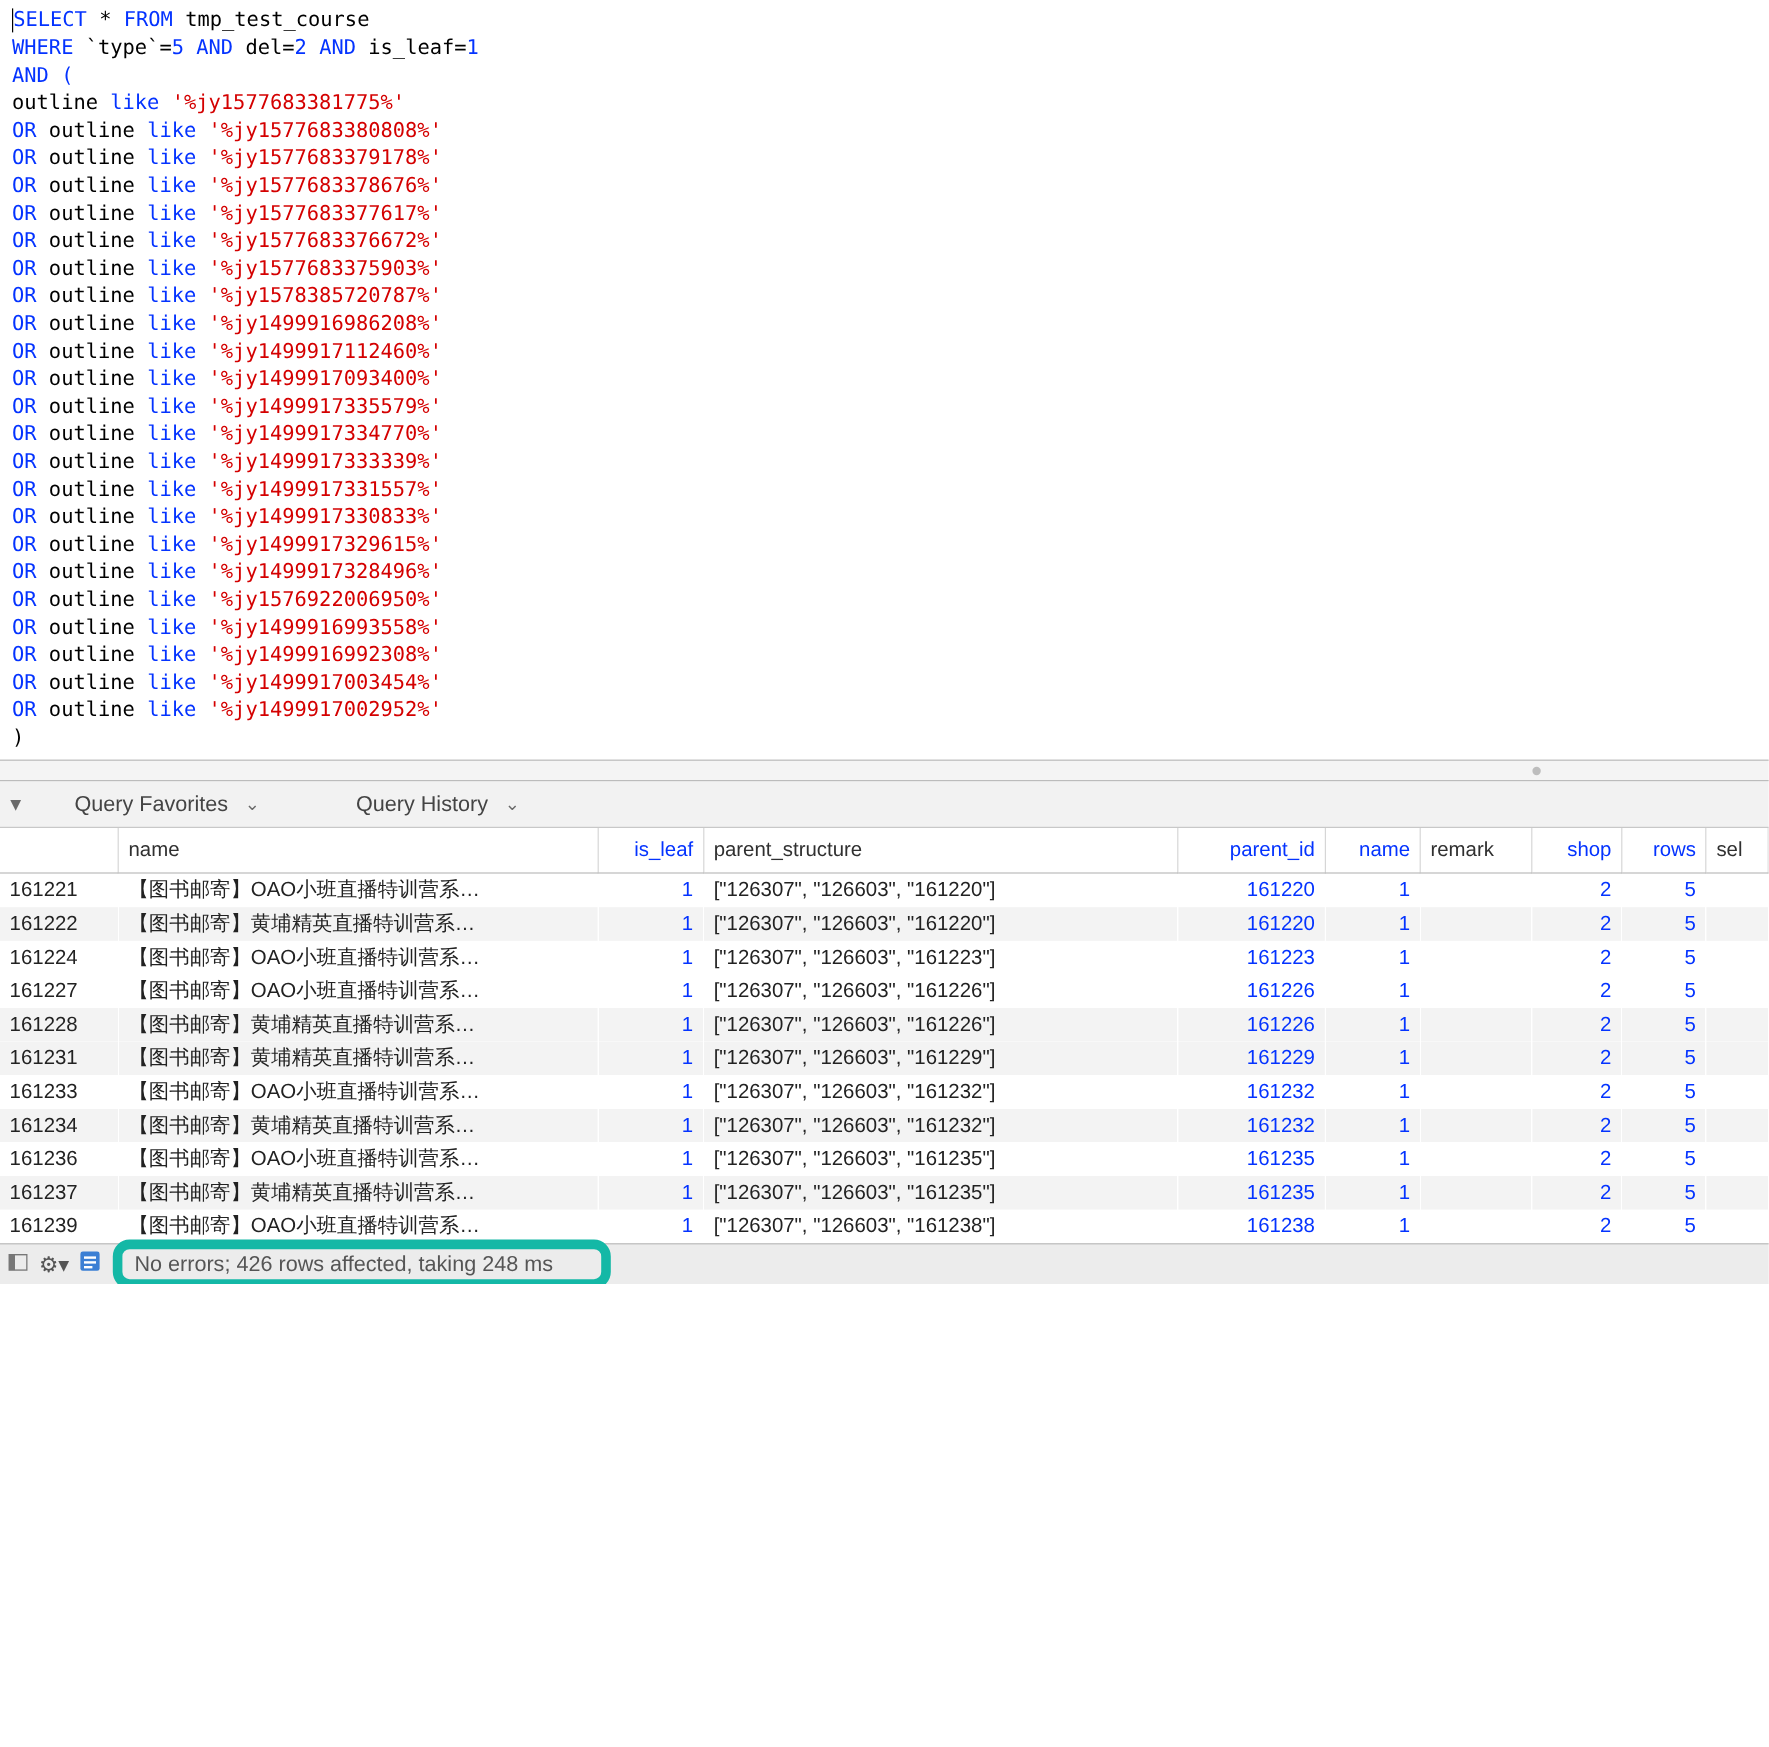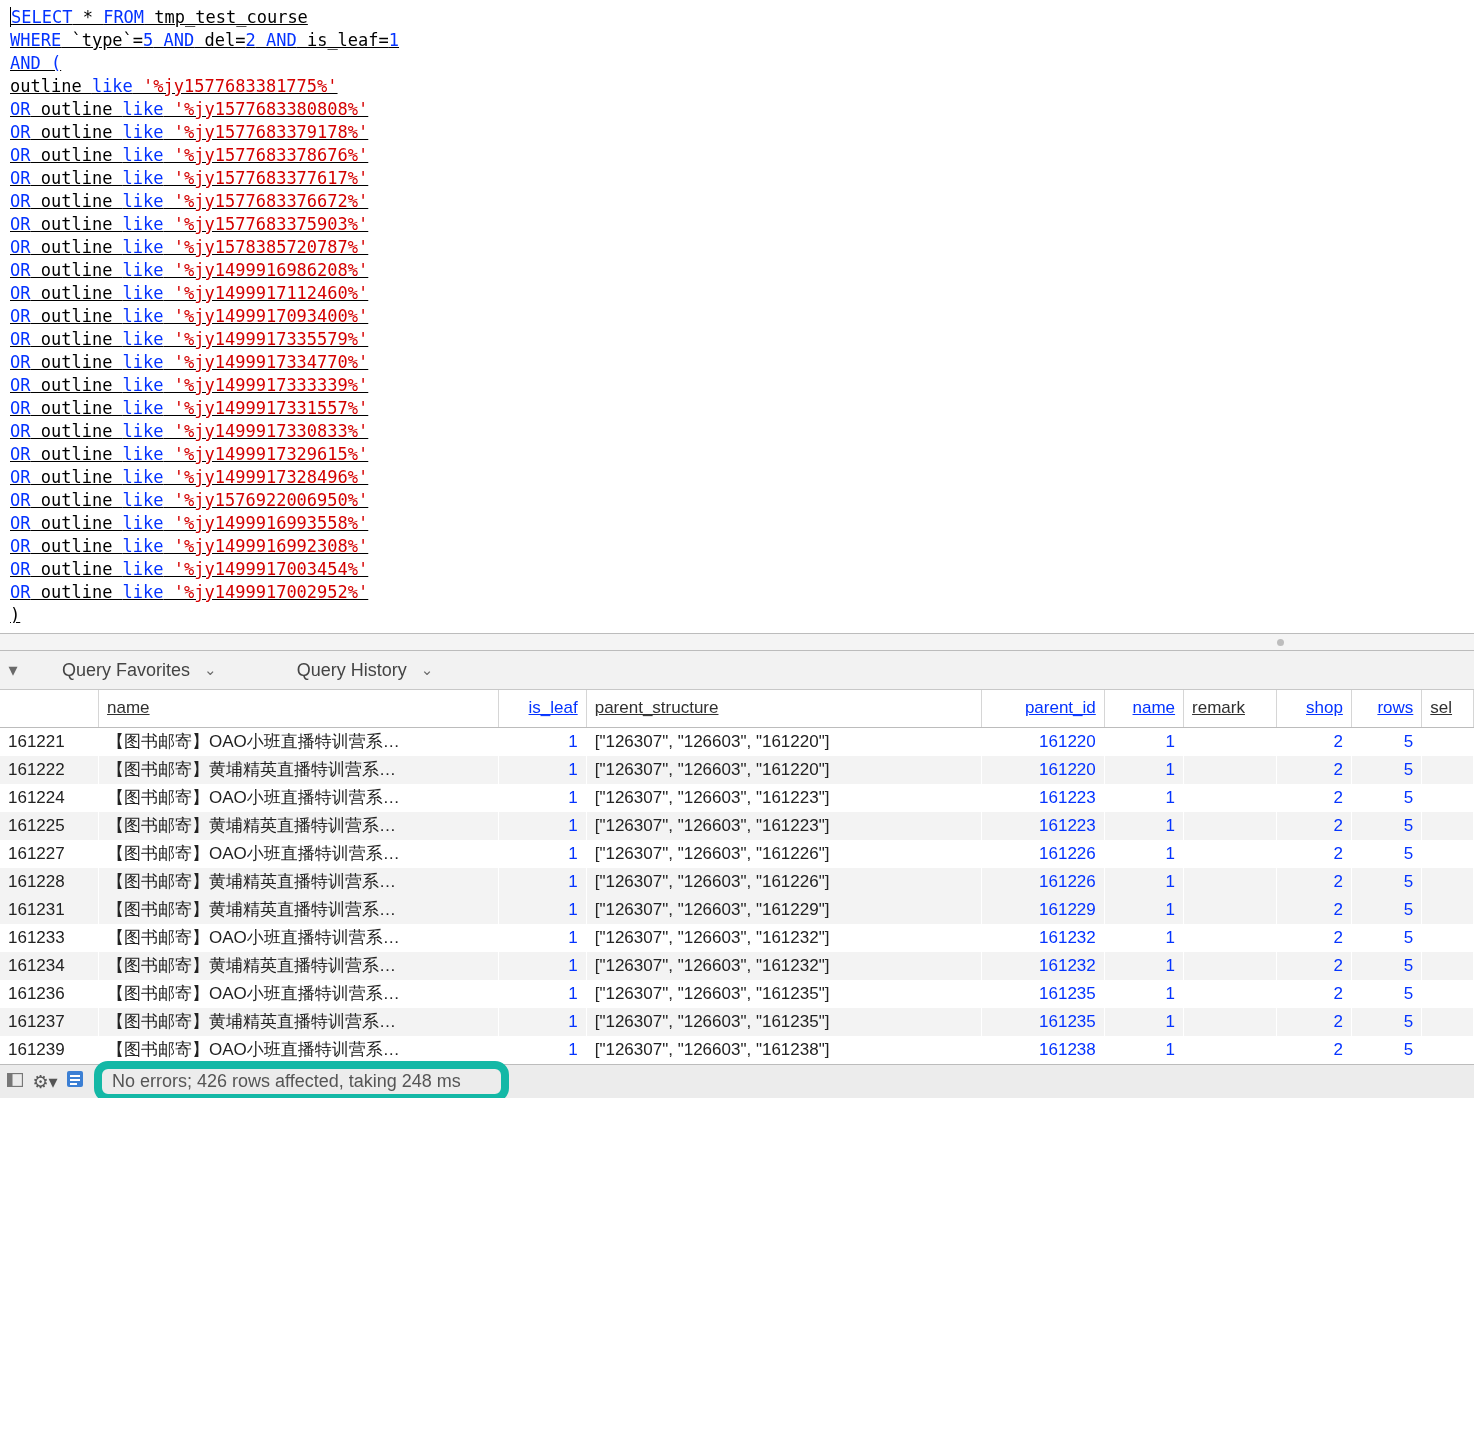--- a/index.html
+++ b/index.html
@@ -1,29 +1,29 @@
 <!DOCTYPE html>
 <html><head>
 <meta charset="utf-8">
 <style>
   html,body{margin:0;padding:0;font-family:Menlo,Consolas,monospace;font-size:17px;color:#000;background:#fff;}
-  .sql-editor{padding:6px 10px;line-height:23px;white-space:pre;overflow:hidden;background:#fff;text-decoration:underline;}
+  .sql-editor{padding:6px 10px;line-height:23px;white-space:pre;overflow:hidden;background:#fff;}
   .kw{color:#0433ff;}
   .num{color:#0433ff;}
   .str{color:#d40000;}
   .caret{border-left:1.3px solid #000;margin-left:0px;}
   .divider{height:16px;background:#f4f4f4;border-top:1px solid #bcbcbc;border-bottom:1px solid #bcbcbc;position:relative;}
   .divider .dot{position:absolute;right:190px;top:5px;width:7px;height:7px;border-radius:50%;background:#bdbdbd;}
   .toolbar{display:flex;align-items:center;height:38px;background:#f2f2f2;border-bottom:1px solid #c8c8c8;font-family:-apple-system,Helvetica,Arial,sans-serif;font-size:18px;color:#444;}
   .toolbar .dd-arrow{width:18px;text-align:center;color:#6a6a6a;padding-left:4px;}
   .toolbar .sp{width:40px;}
   .toolbar .chev{margin-left:14px;color:#6a6a6a;font-size:15px;}
   .grid{overflow:hidden;}
   table{border-collapse:collapse;width:100%;font-family:-apple-system,Helvetica,Arial,sans-serif;font-size:17px;}
-  th{background:#fff;border-right:1px solid #d6d6d6;border-bottom:1px solid #bcbcbc;font-weight:400;text-align:left;padding:4px 8px 6px 8px;color:#303030;height:27px;text-decoration:underline;}
+  th{background:#fff;border-right:1px solid #d6d6d6;border-bottom:1px solid #bcbcbc;font-weight:400;text-align:left;padding:4px 8px 6px 8px;color:#303030;height:27px;}
   td{border-right:1px solid rgba(0,0,0,0);padding:2px 8px 3px 8px;color:#222;white-space:nowrap;overflow:hidden;text-overflow:ellipsis;max-width:0;}
   td.num, th.num{text-align:right;}
   tr.alt td{background:#f3f3f3;}
   .col-id{width:74px;}
   .col-name{width:300px;}
   .col-leaf{width:64px;}
   .col-ps{width:297px;}
   .col-pid{width:92px;}
   .col-sell{width:46px;}
   .col-remark{width:70px;}
@@ -140,32 +140,20 @@
           <td>【图书邮寄】OAO小班直播特训营系…</td>
           <td class="num">1</td>
           <td>["126307", "126603", "161223"]</td>
           <td class="num">161223</td>
           <td class="num">1</td>
           <td></td>
           <td class="num">2</td>
           <td class="num">5</td>
           <td></td>
         </tr>
-        <tr class="alt">
-          <td>161225</td>
-          <td>【图书邮寄】黄埔精英直播特训营系…</td>
-          <td class="num">1</td>
-          <td>["126307", "126603", "161223"]</td>
-          <td class="num">161223</td>
-          <td class="num">1</td>
-          <td></td>
-          <td class="num">2</td>
-          <td class="num">5</td>
-          <td></td>
-        </tr>
         <tr>
           <td>161227</td>
           <td>【图书邮寄】OAO小班直播特训营系…</td>
           <td class="num">1</td>
           <td>["126307", "126603", "161226"]</td>
           <td class="num">161226</td>
           <td class="num">1</td>
           <td></td>
           <td class="num">2</td>
           <td class="num">5</td>

